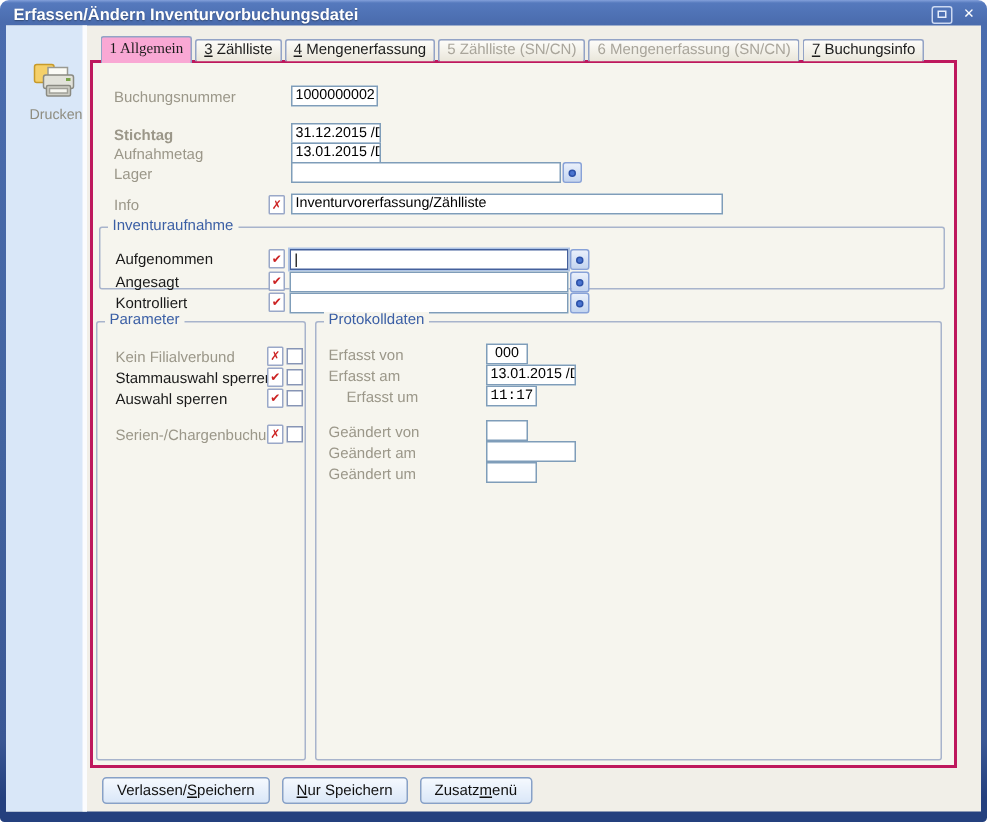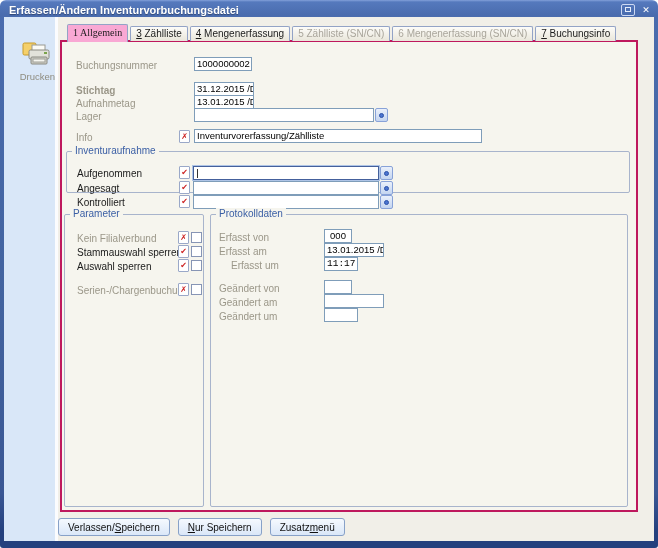--- a/index.html
+++ b/index.html
@@ -78,21 +78,21 @@
   }
   .checkbox{ position:absolute; width:11px; height:11px; background:#fff; border:1px solid #8795b5; cursor:pointer; }
 
   .group{ position:absolute; border:1px solid #a8b4cc; border-radius:2px; }
   .group-title{
     position:absolute; top:-7px; left:5px; background:#f6f5ee; padding:0 3px;
     color:#3b5fa5; font-size:10px; white-space:nowrap;
   }
 
   
-  .btnrow{ position:absolute; left:0; top:501px; display:flex; }
+  .btnrow{ position:absolute; left:10px; top:501px; display:flex; }
   .pushbtn{
     height:18px; padding:0 9px; margin-right:8px; font-size:10px; color:#111;
     border:1px solid #87a1c8; border-radius:3px; background:linear-gradient(#f5f9fe,#dae7f8);
     display:inline-flex; align-items:center; white-space:nowrap; cursor:pointer;
   }
 </style>
 </head>
 <body>
 
 <div class="window">

